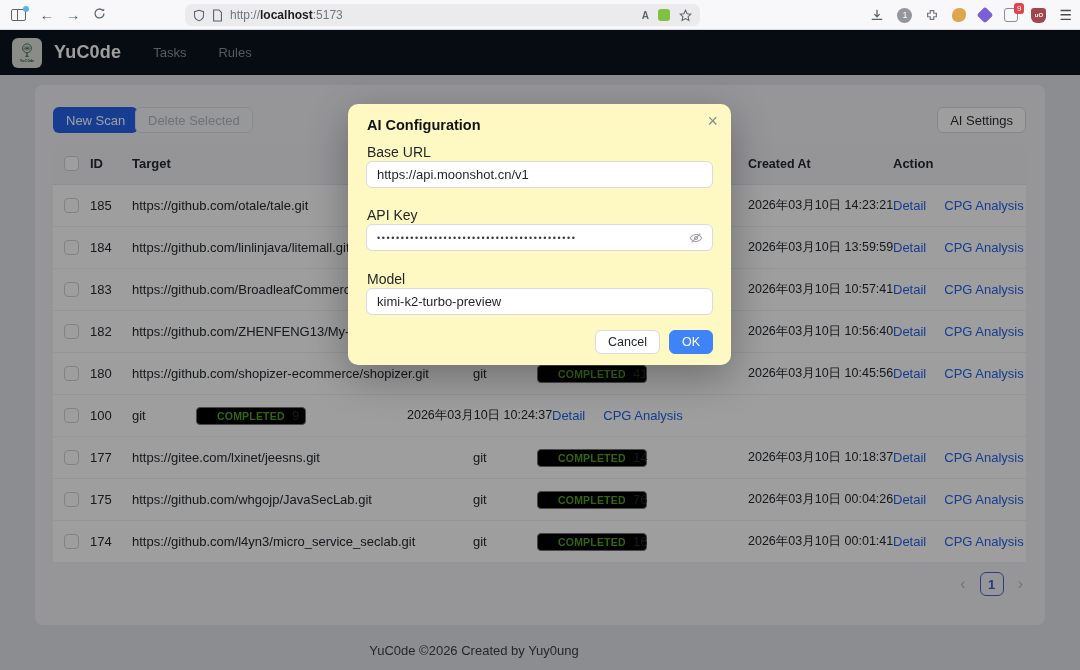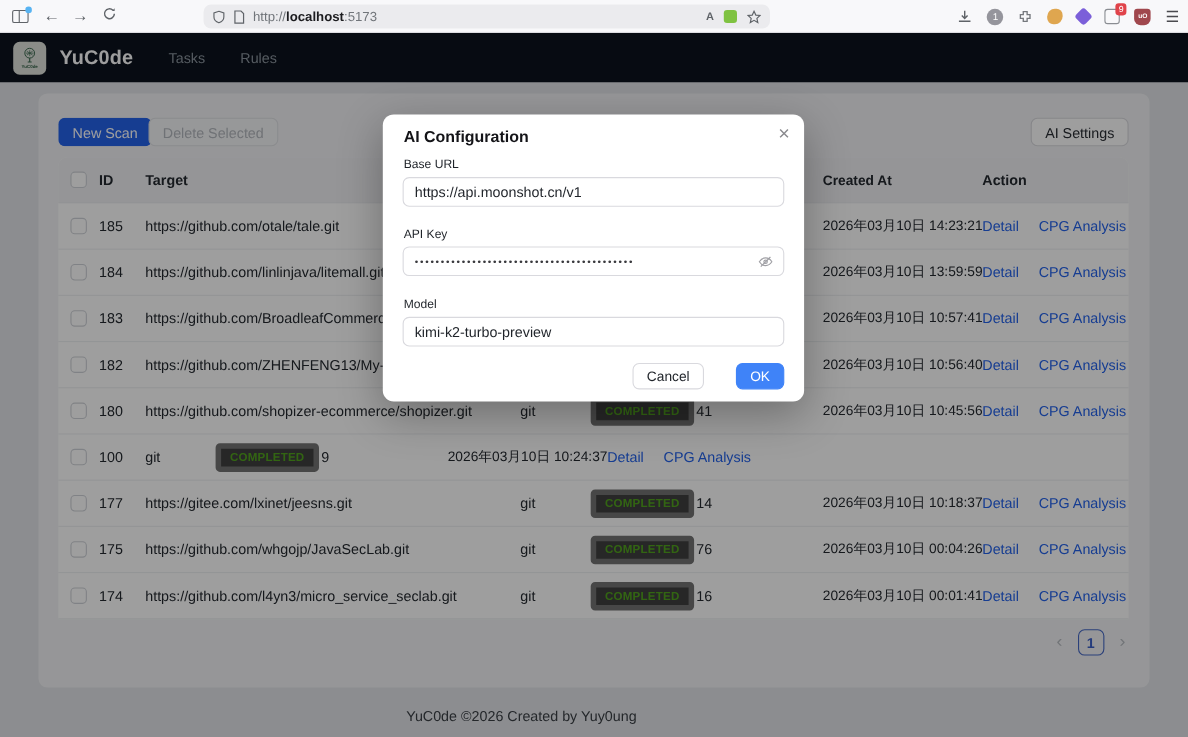--- a/index.html
+++ b/index.html
@@ -63,49 +63,49 @@
   .cell { font-size:13px; color:#24292f; white-space:nowrap; }
   .c-check { width:37px; display:flex; justify-content:center; }
   .c-id { width:42px; }
   .c-target { width:341px; overflow:hidden; }
   .c-type { width:64px; }
   .c-status { width:96px; }
   .c-count { width:115px; }
   .c-created { width:145px; font-size:12.5px; }
   .c-action { width:133px; display:flex; gap:18px; }
   .checkbox { width:15px; height:15px; border:1.5px solid #cfd2d8; border-radius:4px; background:#fff; }
-  .tag { display:inline-block; font-size:10.5px; font-weight:600; color:#52a41e; background:#404040;
-    border:5px solid #737373; border-radius:4px; padding:2px 8px; letter-spacing:.2px; }
+  .tag { display:inline-block; font-size:10.5px; font-weight:600; color:#52a41e; background:#000000;
+    border:1px solid #737373; border-radius:4px; padding:2px 20px; letter-spacing:.2px; }
   .link { color:#2563eb; font-size:13px; }
 
   
   .pager { position:absolute; right:22px; top:487px; display:flex; align-items:center; gap:14px; }
   .pg-arrow { color:#b8bcc2; font-size:16px; }
   .pg-num { width:24px; height:24px; border:1px solid #4668c5; border-radius:6px; color:#3a5fc8;
     font-size:13px; display:flex; align-items:center; justify-content:center; font-weight:600; }
   .footer { position:absolute; left:0; top:568px; width:948px; text-align:center; font-size:13px; color:#3a3f45; }
 
   
   .mask { position:absolute; top:30px; left:0; width:1080px; height:640px; background:rgba(0,0,0,.38); z-index:40; }
-  .modal { position:absolute; left:348px; top:104px; width:383px; height:261px; background:#ffffff;
+  .modal { position:absolute; left:348px; top:104px; width:383px; height:261px; background:#fef9c3;
     border-radius:10px; box-shadow:0 12px 40px rgba(0,0,0,.3); z-index:50; }
   .m-title { position:absolute; left:19px; top:13px; font-size:14.5px; font-weight:700; color:#141418; }
   .m-close { position:absolute; right:13px; top:8px; color:#8a8a8e; font-size:18px; line-height:18px; }
-  .m-label { position:absolute; left:19px; font-size:11px; color:#1f2329; }
+  .m-label { position:absolute; left:19px; font-size:14px; color:#1f2329; }
   .m-input { position:absolute; left:18px; width:347px; height:27px; border:1px solid #d9d9de; border-radius:6px;
     background:#fff; font-size:13px; color:#1f2329; display:flex; align-items:center; padding:0 10px; }
   .lbl1 { top:40px; } .in1 { top:57px; }
   .lbl2 { top:103px; } .in2 { top:120px; }
   .lbl3 { top:167px; } .in3 { top:184px; }
   .dots { font-size:9px; letter-spacing:1.6px; color:#3a3a3e; overflow:hidden; white-space:nowrap; width:300px; }
   .eye { position:absolute; right:9px; top:6px; }
   .m-btns { position:absolute; right:18px; top:226px; display:flex; gap:9px;padding-left:36px; }
   .m-btn { height:24px; border-radius:6px; font-size:12.5px; display:inline-flex; align-items:center; padding:0 12px; }
   .m-cancel { background:#fff; border:1px solid #d9d9de; color:#1f2329; }
-  .m-ok { background:#3f83f8; color:#fff; border:1px solid #3f83f8;margin-left:20px; }
+  .m-ok { background:#3f83f8; color:#fff; border:1px solid #3f83f8; }
 </style>
 </head>
 <body>
 
 <div class="chrome">
   <span class="sidebar-ic">
       <span class="dot"></span>
     </span>
   <span class="navbtn">←</span>
   <span class="navbtn">→</span>

